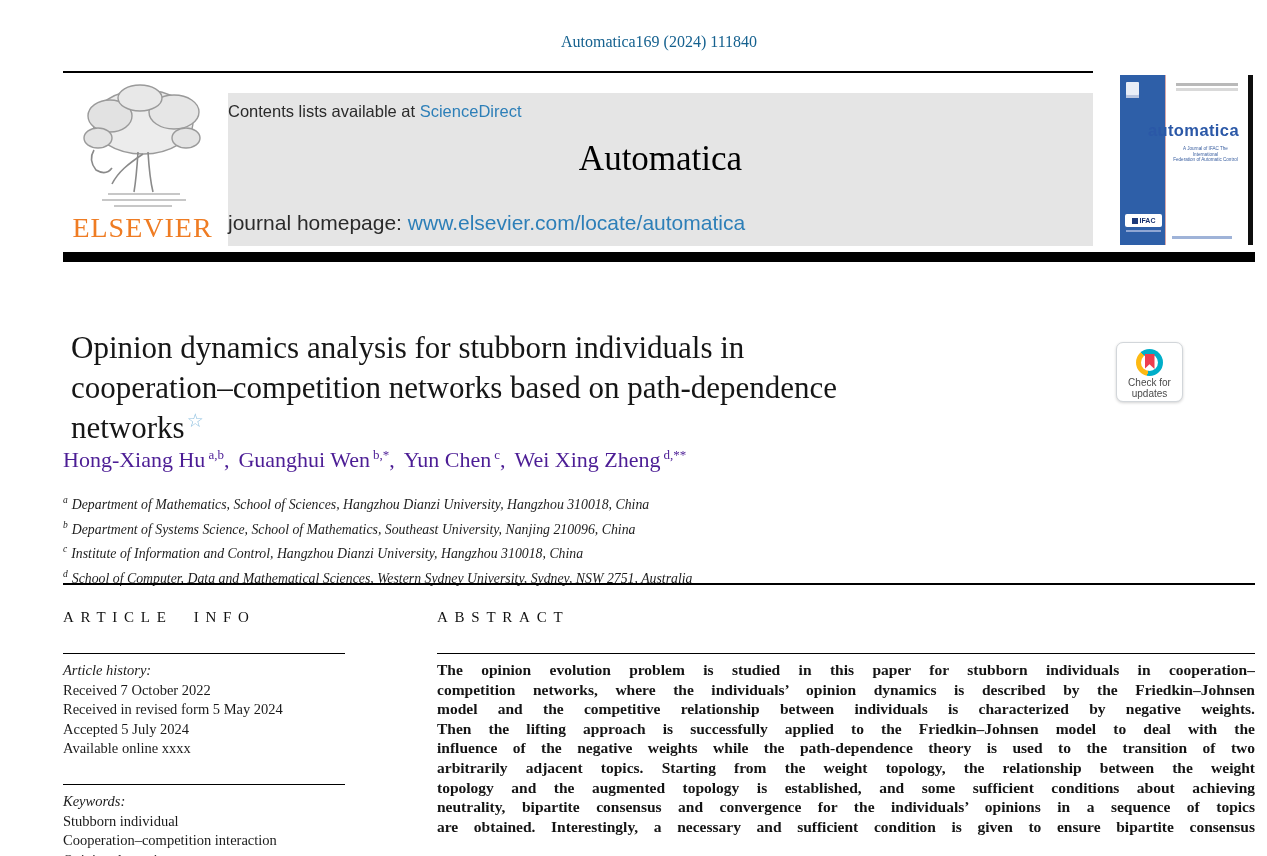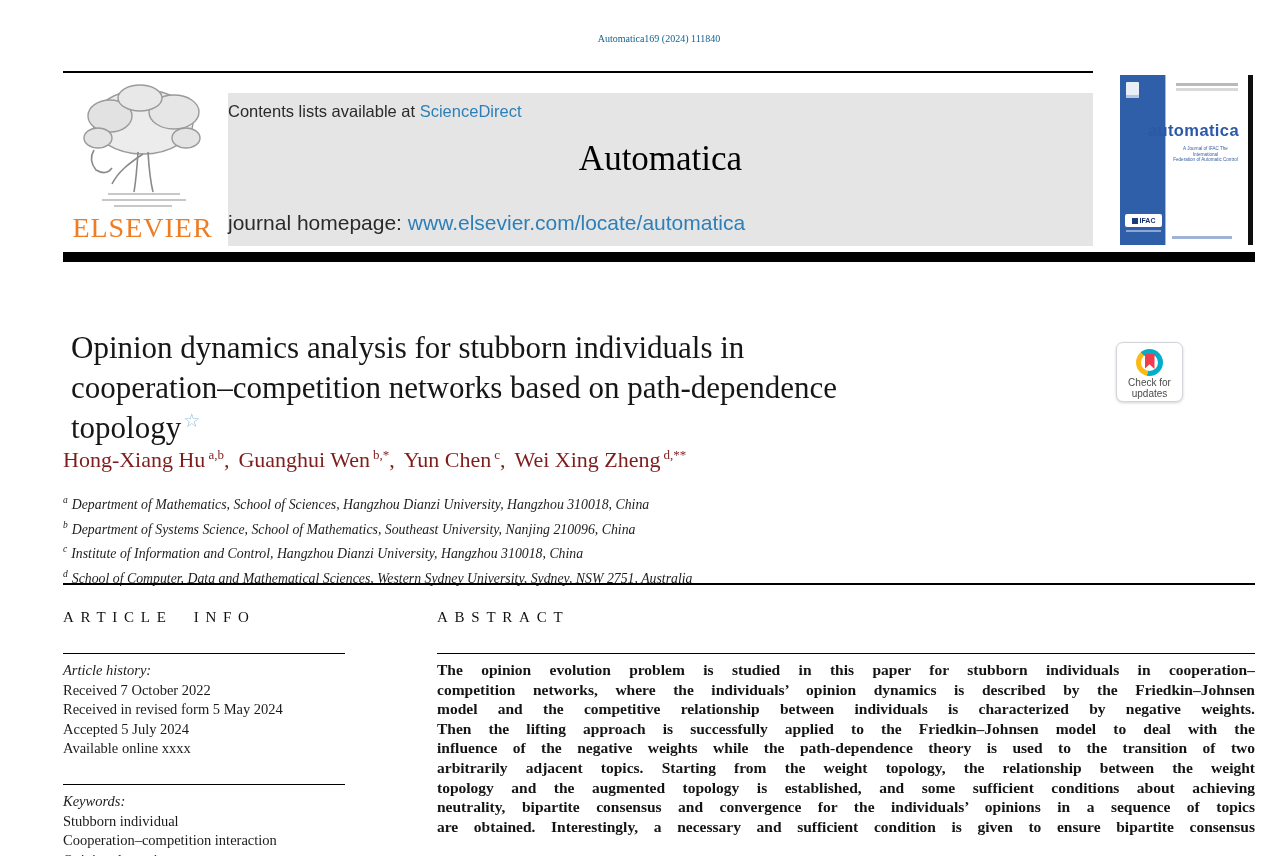--- a/index.html
+++ b/index.html
@@ -4,21 +4,21 @@
 <style>
   html,body { margin:0; padding:0; background:#fff; }
   .page {
     position:relative; width:1267px; height:856px; overflow:hidden;
     background:#ffffff; font-family:"Liberation Serif", serif; color:#1a1a1a;
   }
   .abs { position:absolute; }
 
   
   .citation { left:63px; top:33px; width:1192px; text-align:center;
-    font-size:10px; color:#15618f; }
+    font-size:16px; color:#15618f; }
 
   
   .top-rule  { left:63px; top:71px;  width:1030px; height:2px;  background:#000; }
   .black-bar { left:63px; top:252px; width:1192px; height:10px; background:#000; }
   .full-rule { left:63px; top:583px; width:1192px; height:2px;  background:#000; }
 
   
   .logo-block { left:60px; top:80px; width:165px; height:170px; }
   .tree { display:block; margin:0 auto; }
   .wordmark { text-align:center; font-size:28px; letter-spacing:1px;
@@ -74,21 +74,21 @@
     background:conic-gradient(#00aec9 0deg 190deg, #fdb913 190deg 320deg, #00aec9 320deg 360deg); }
   .cm-inner { position:absolute; left:5px; top:5px; right:5px; bottom:5px;
     background:#fff; border-radius:50%; }
   .cm-bookmark { position:absolute; left:50%; top:5px; transform:translateX(-50%);
     width:10px; height:15px; background:#ee3d4e;
     clip-path:polygon(0 0,100% 0,100% 100%,50% 68%,0 100%); }
   .cm-text { text-align:center; font-family:"Liberation Sans", sans-serif;
     font-size:10px; line-height:11px; color:#4a4a4a; }
 
   
-  .authors { left:63px; top:447px; width:1000px; font-size:22px; color:#7f1d1d; }
+  .authors { left:63px; top:447px; width:1000px; font-size:22px; color:#4c1d95; }
   .authors sup { font-size:13px; margin-left:3px; }
   .authors .sep { margin-right:9px; }
   .author { cursor:pointer; }
 
   
   .affils { left:63px; top:490px; width:1000px; font-size:13.8px;
     font-style:italic; color:#1c1c1c; line-height:20px; }
   .affils sup { font-size:9.5px; margin-right:4px; }
 
   
@@ -161,21 +161,21 @@
     </div>
     <div class="ifac-sub"></div>
     <div class="cover-bottomline"></div>
   </div>
 
   <div class="abs black-bar"></div>
 
   <h1 class="abs title">
     <span>Opinion dynamics analysis for stubborn individuals in</span><br>
     <span>cooperation–competition networks based on path-dependence</span><br>
-    <span>topology</span><span class="star">☆</span>
+    <span>networks</span><span class="star">☆</span>
   </h1>
 
   <div class="abs check-badge">
     <div class="cm-ring">
       <div class="cm-inner"></div>
       <div class="cm-bookmark"></div>
     </div>
     <div class="cm-text">
       <span>Check for</span><br>
       <span>updates</span>

